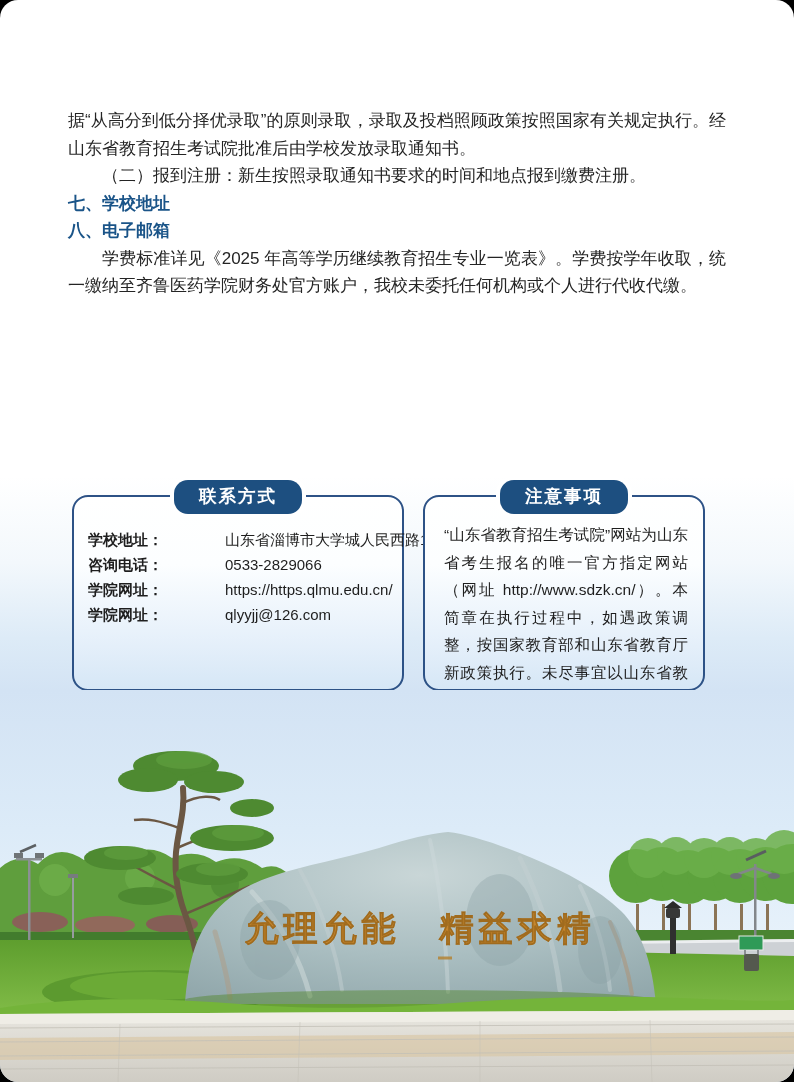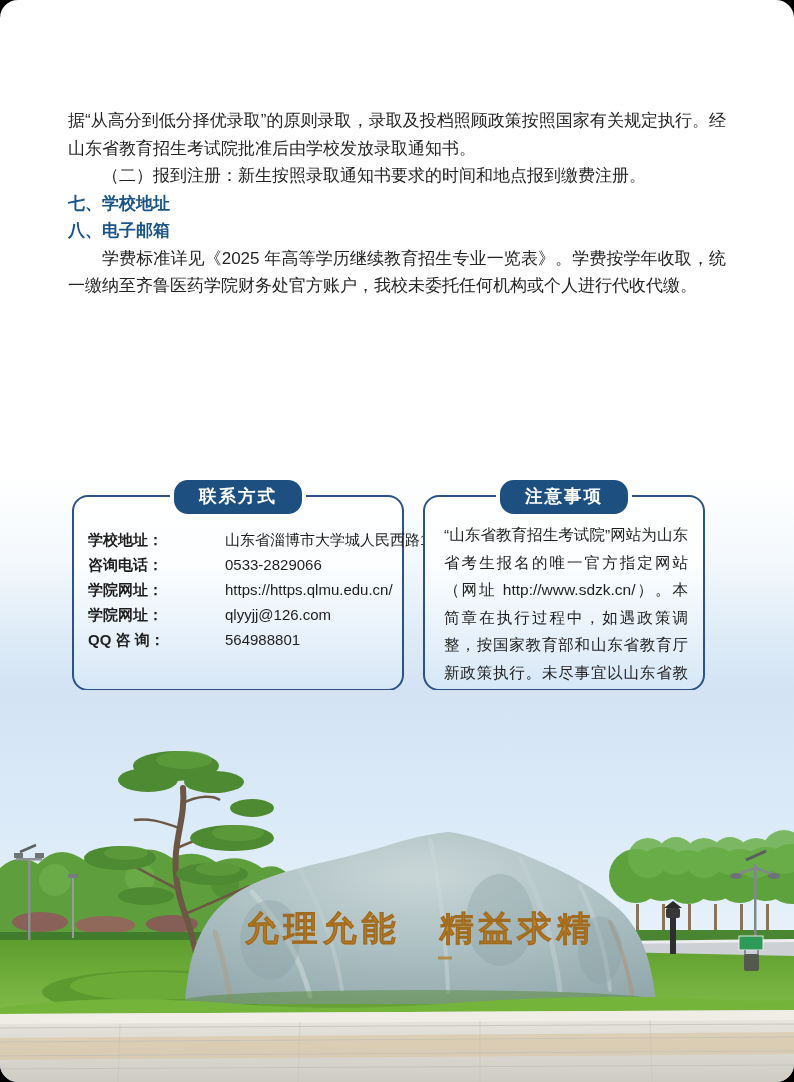--- a/index.html
+++ b/index.html
@@ -76,24 +76,20 @@
           <span class="lbl">咨询电话：</span>
           <span class="val">0533-2829066</span>
         </div>
         <div class="row">
           <span class="lbl">学院网址：</span>
           <span class="val">https://https.qlmu.edu.cn/</span>
         </div>
         <div class="row">
           <span class="lbl">学院网址：</span>
           <span class="val">qlyyjj@126.com</span>
-        </div>
-        <div class="row">
-          <span class="lbl">QQ 咨 询：</span>
-          <span class="val">564988801</span>
         </div>
       </div>
     </div>
 
     <div class="info-box notice-box">
       <div class="badge">注意事项</div>
       <p class="notice-text">“山东省教育招生考试院”网站为山东省考生报名的唯一官方指定网站（网址 http://www.sdzk.cn/）。本简章在执行过程中，如遇政策调整，按国家教育部和山东省教育厅新政策执行。未尽事宜以山东省教育主管部门公布的招生政策为准。</p>
     </div>
 
   </div>

